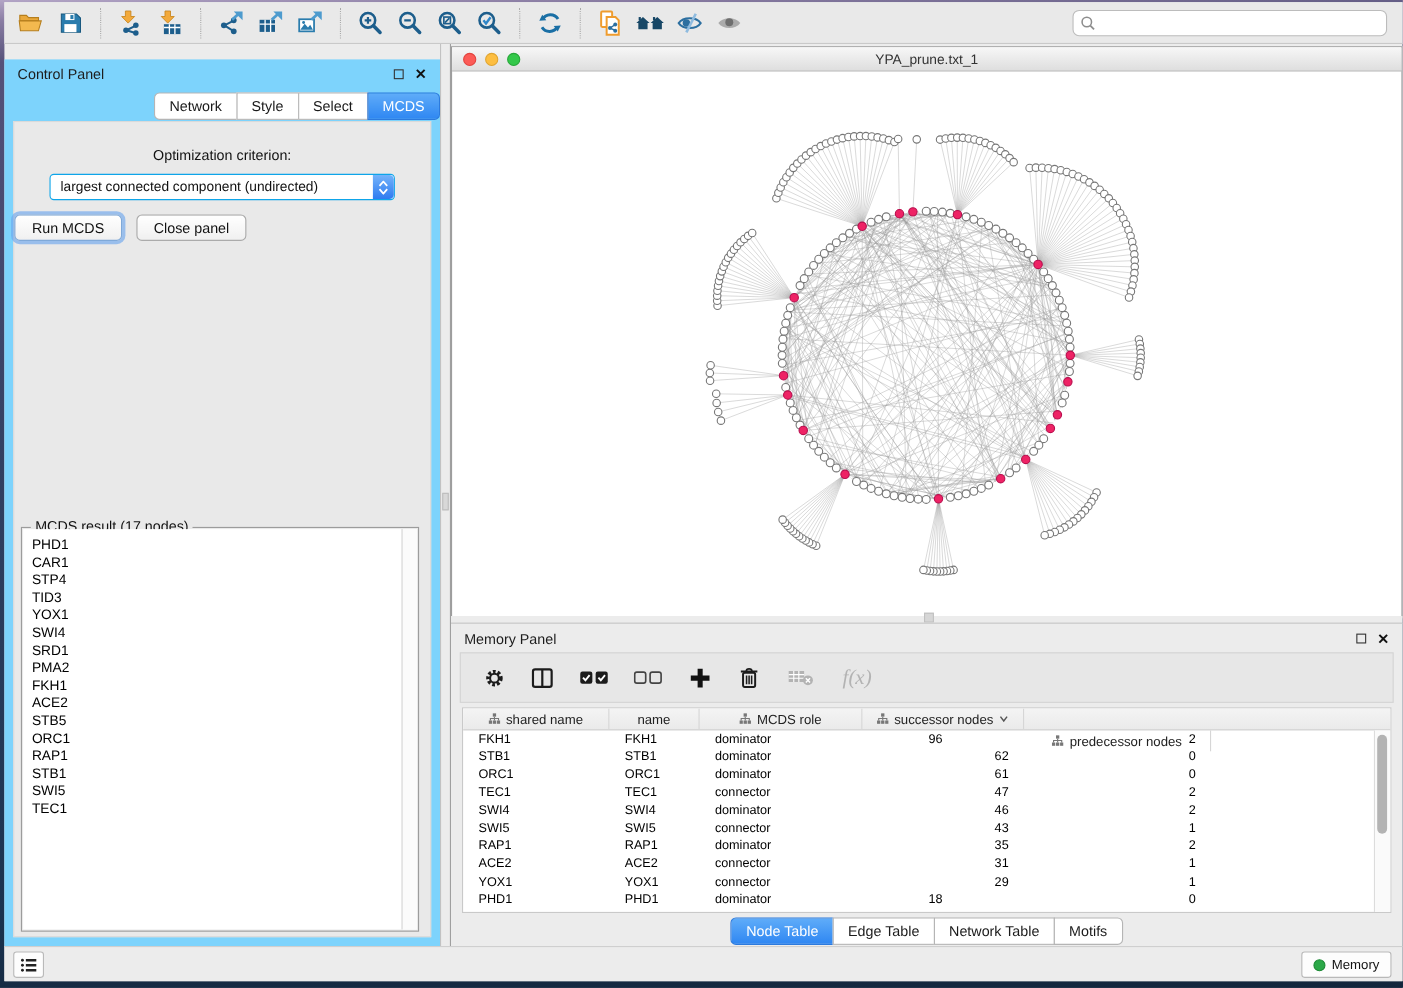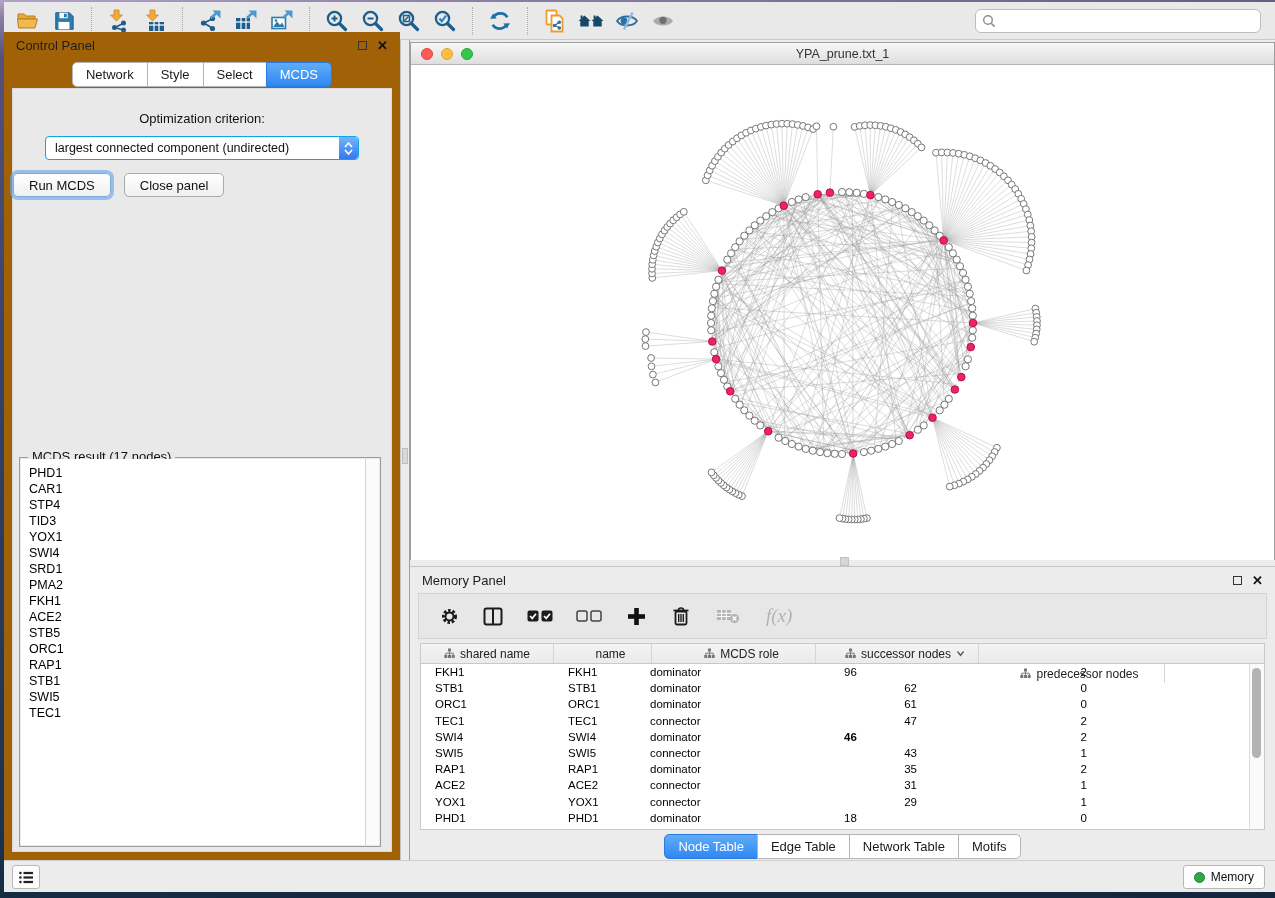--- a/index.html
+++ b/index.html
@@ -12,26 +12,26 @@
   #toolbar { position:absolute; left:0; top:0; right:0; height:38px; background:#e9e9e9;
     border-bottom:1px solid #c9c9c9; display:flex; align-items:center; padding-left:6px; }
   .ico { width:36px; height:30px; display:flex; align-items:center; justify-content:center; cursor:default; }
   .sep { width:0; height:28px; border-left:1px dotted #aaa; margin:0 9px; }
   #search-wrap { margin-left:auto; margin-right:14px; position:relative; }
   #search-input { width:286px; height:24px; border:1px solid #bcbcbc; border-radius:6px; background:#fff;
     padding:0 8px 0 26px; font-size:12px; outline:none; }
   #search-wrap svg { position:absolute; left:7px; top:5px; }
 
   
-  #control-panel { position:absolute; left:0; top:30px; width:396px; bottom:32px; background:#a16207; }
+  #control-panel { position:absolute; left:0; top:52px; width:396px; bottom:32px; background:#7dd3fc; }
   .panel-head { height:26px; display:flex; align-items:center; padding:0 12px; font-size:13px; color:#1d1d1d; }
   .panel-head .wicons { margin-left:auto; display:flex; gap:10px; align-items:center; }
   .float-box { width:9px; height:9px; border:1.5px solid #333; display:inline-block; }
   .close-x { font-size:13px; font-weight:bold; color:#111; line-height:1; }
-  #cp-tabs { display:flex; justify-content:center; margin-top:4px; position:relative; z-index:2; }
+  #cp-tabs { display:flex; justify-content:flex-end; margin-top:4px; position:relative; z-index:2; }
   .seg-tab { padding:4px 13px; font-size:13px; background:#fff; border:1px solid #b5b5b5; margin-left:-1px;
     color:#1a1a1a; cursor:default; }
   .seg-tab:first-child { border-radius:5px 0 0 5px; margin-left:0; }
   .seg-tab:last-child { border-radius:0 5px 5px 0; }
   .seg-tab.active { background:linear-gradient(#5facf9,#2f87f2); border-color:#2b7ade; color:#fff; }
   #cp-content { position:absolute; left:8px; right:8px; top:56px; bottom:8px; background:#e9e9e9;
     border:1px solid #dadada; }
   #opt-label { text-align:center; font-size:13px; margin-top:22px; color:#111; }
   #criterion { position:relative; width:314px; height:24px; margin:10px auto 0; background:#fff;
     border:1px solid #0ea5e9; border-radius:4px; font-size:12.5px; line-height:22px; padding-left:9px; color:#111; }
@@ -72,21 +72,21 @@
   #h-splitter { position:absolute; left:406px; right:0; top:558px; height:6px; background:#ececec; }
   #h-handle { position:absolute; left:430px; top:-3px; width:9px; height:9px; background:#d6d6d6; border:1px solid #c0c0c0; }
 
   
   #table-panel { position:absolute; left:406px; right:0; top:564px; height:294px; background:#ececec;
     border-top:1px solid #c5c5c5; }
   #tp-toolbar { position:absolute; left:8px; right:8px; top:26px; height:46px; background:#e7e7e7;
     border:1px solid #d4d4d4; display:flex; align-items:center; gap:23px; padding-left:20px; }
   #tp-table { position:absolute; left:10px; right:10px; top:76px; height:187px; background:#fff;
     border:1px solid #c9c9c9; overflow:hidden; }
-  #tp-header { display:flex; height:20px; background:linear-gradient(#f4f4f4,#eaeaea); border-bottom:1px solid #c9c9c9;gap:16px; }
+  #tp-header { display:flex; height:20px; background:linear-gradient(#f4f4f4,#eaeaea); border-bottom:1px solid #c9c9c9; }
   .th { display:flex; align-items:center; justify-content:center; gap:5px; font-size:12px; color:#222;
     border-right:1px solid #d6d6d6; height:100%; }
   .tr { display:flex; height:16.2px; align-items:center; }
   .td { font-size:11.5px; color:#000; overflow:hidden; white-space:nowrap; }
   #tp-scroll { position:absolute; right:0; top:20px; bottom:0; width:15px; background:#fafafa; border-left:1px solid #dcdcdc; }
   #tp-thumb { position:absolute; left:2px; top:4px; width:9px; height:90px; background:#b3b3b3; border-radius:5px; }
   #tp-tabs { position:absolute; left:0; right:0; top:267px; display:flex; justify-content:center; }
 
   
   #status-bar { position:absolute; left:0; right:0; bottom:0; height:32px; background:#ececec; border-top:1px solid #cfcfcf; }
@@ -1159,21 +1159,21 @@
             <div class="td" style="width: 133px; text-align: left; padding: 0px 0px 0px 14px;">TEC1</div>
             <div class="td" style="width: 82px; text-align: left; padding: 0px 0px 0px 14px;">TEC1</div>
             <div class="td" style="width: 148px; text-align: left; padding: 0px 0px 0px 14px;">connector</div>
             <div class="td" style="width: 147px; text-align: right; padding: 0px 14px 0px 0px;">47</div>
             <div class="td" style="width: 170px; text-align: right; padding: 0px 14px 0px 0px;">2</div>
           </div>
           <div class="tr">
             <div class="td" style="width: 133px; text-align: left; padding: 0px 0px 0px 14px;">SWI4</div>
             <div class="td" style="width: 82px; text-align: left; padding: 0px 0px 0px 14px;">SWI4</div>
             <div class="td" style="width: 148px; text-align: left; padding: 0px 0px 0px 14px;">dominator</div>
-            <div class="td" style="width: 147px; text-align: center; padding: 0px 14px 0px 0px; font-weight: bold;">46</div>
+            <div class="td" style="width: 147px; text-align: right; padding: 0px 14px 0px 0px;">46</div>
             <div class="td" style="width: 170px; text-align: right; padding: 0px 14px 0px 0px;">2</div>
           </div>
           <div class="tr">
             <div class="td" style="width: 133px; text-align: left; padding: 0px 0px 0px 14px;">SWI5</div>
             <div class="td" style="width: 82px; text-align: left; padding: 0px 0px 0px 14px;">SWI5</div>
             <div class="td" style="width: 148px; text-align: left; padding: 0px 0px 0px 14px;">connector</div>
             <div class="td" style="width: 147px; text-align: right; padding: 0px 14px 0px 0px;">43</div>
             <div class="td" style="width: 170px; text-align: right; padding: 0px 14px 0px 0px;">1</div>
           </div>
           <div class="tr">

